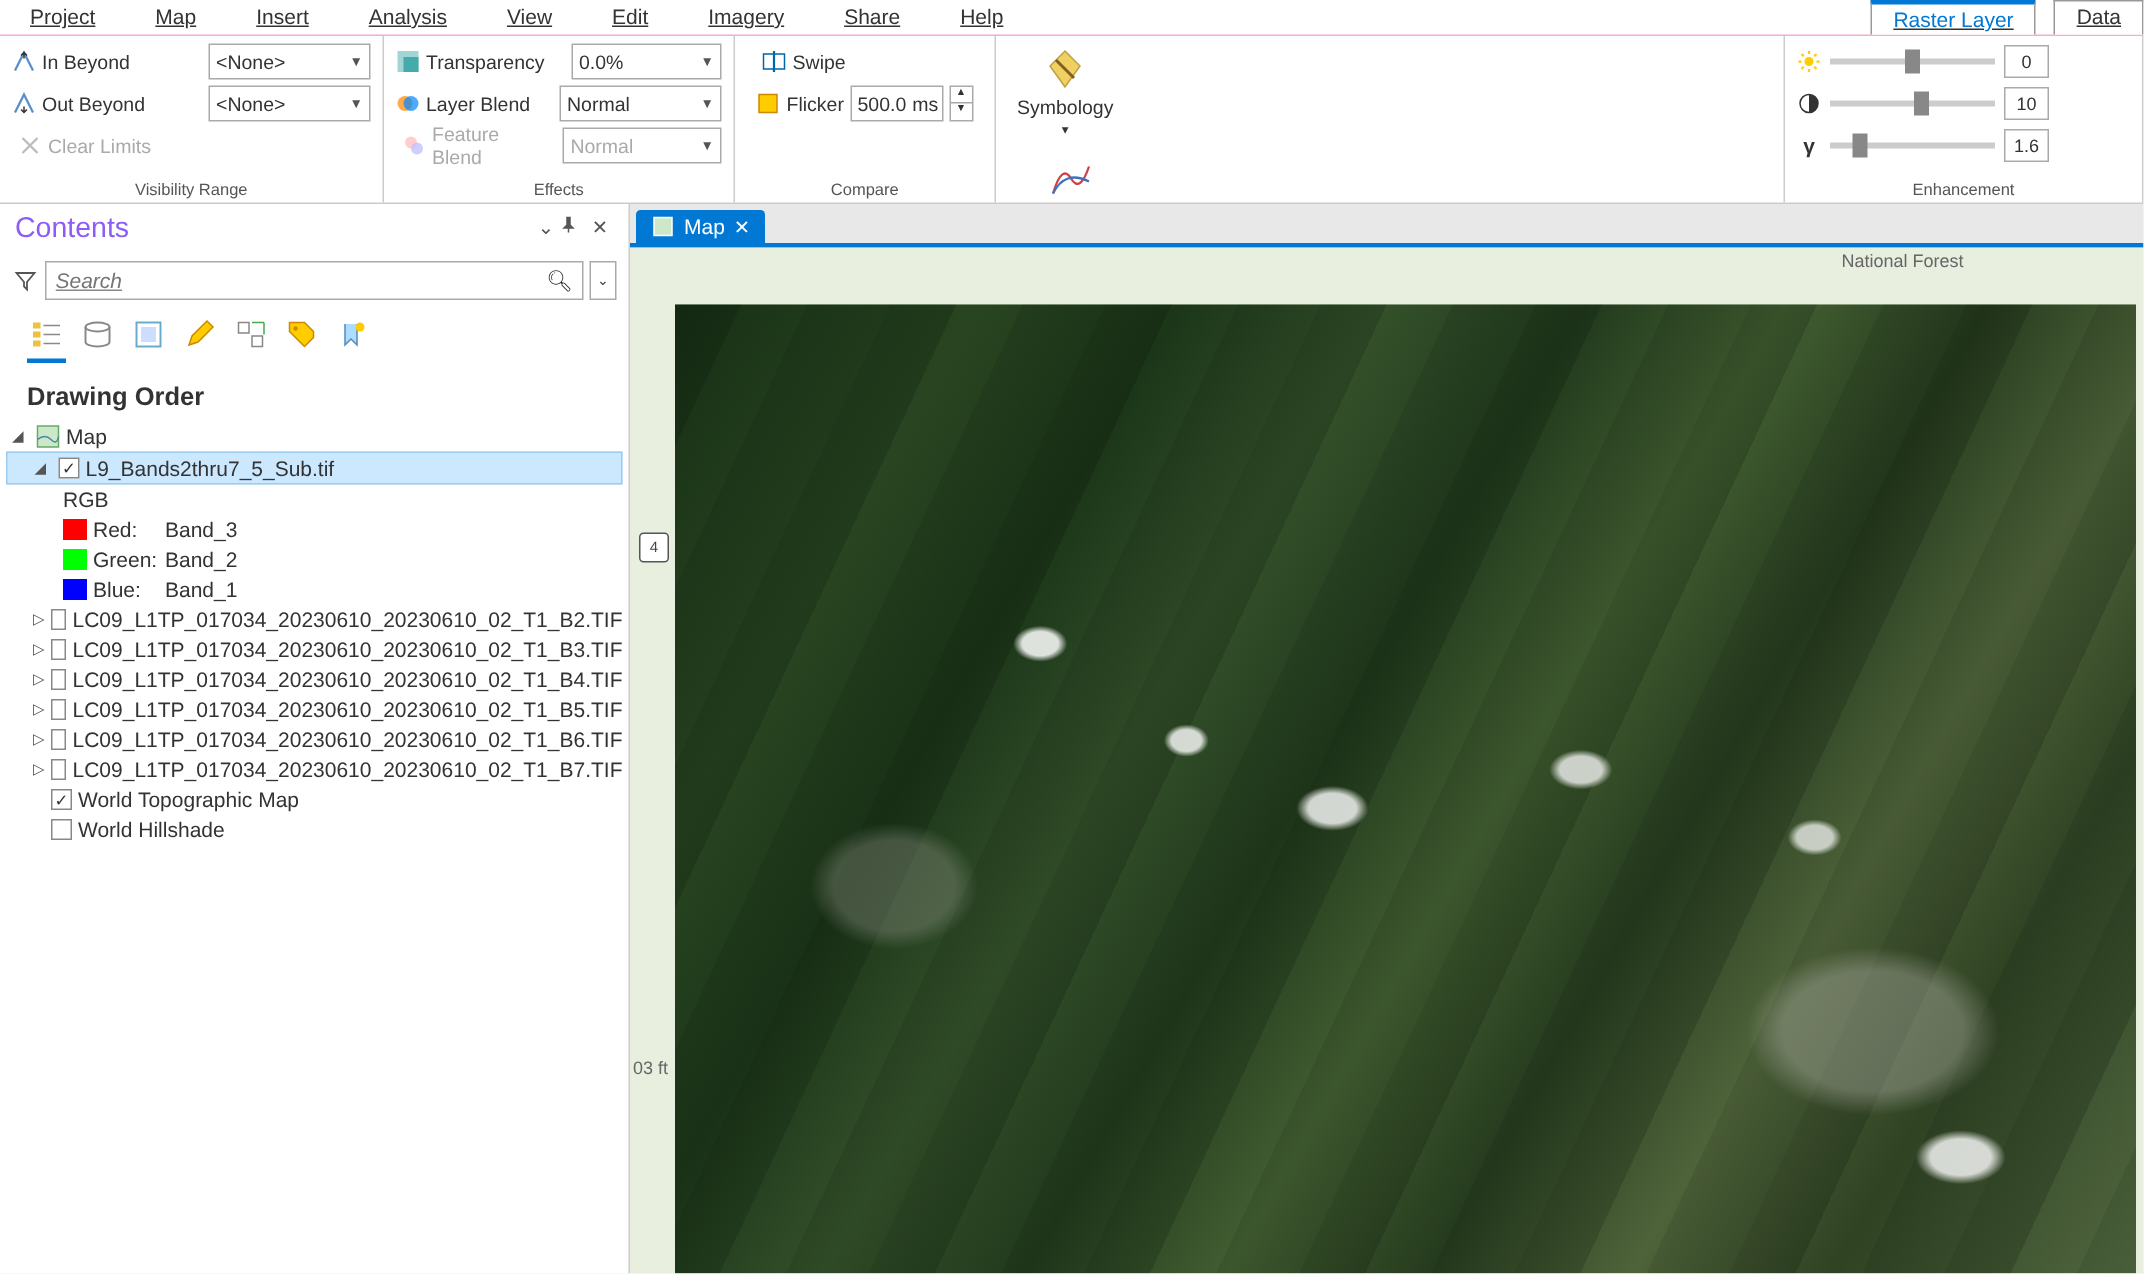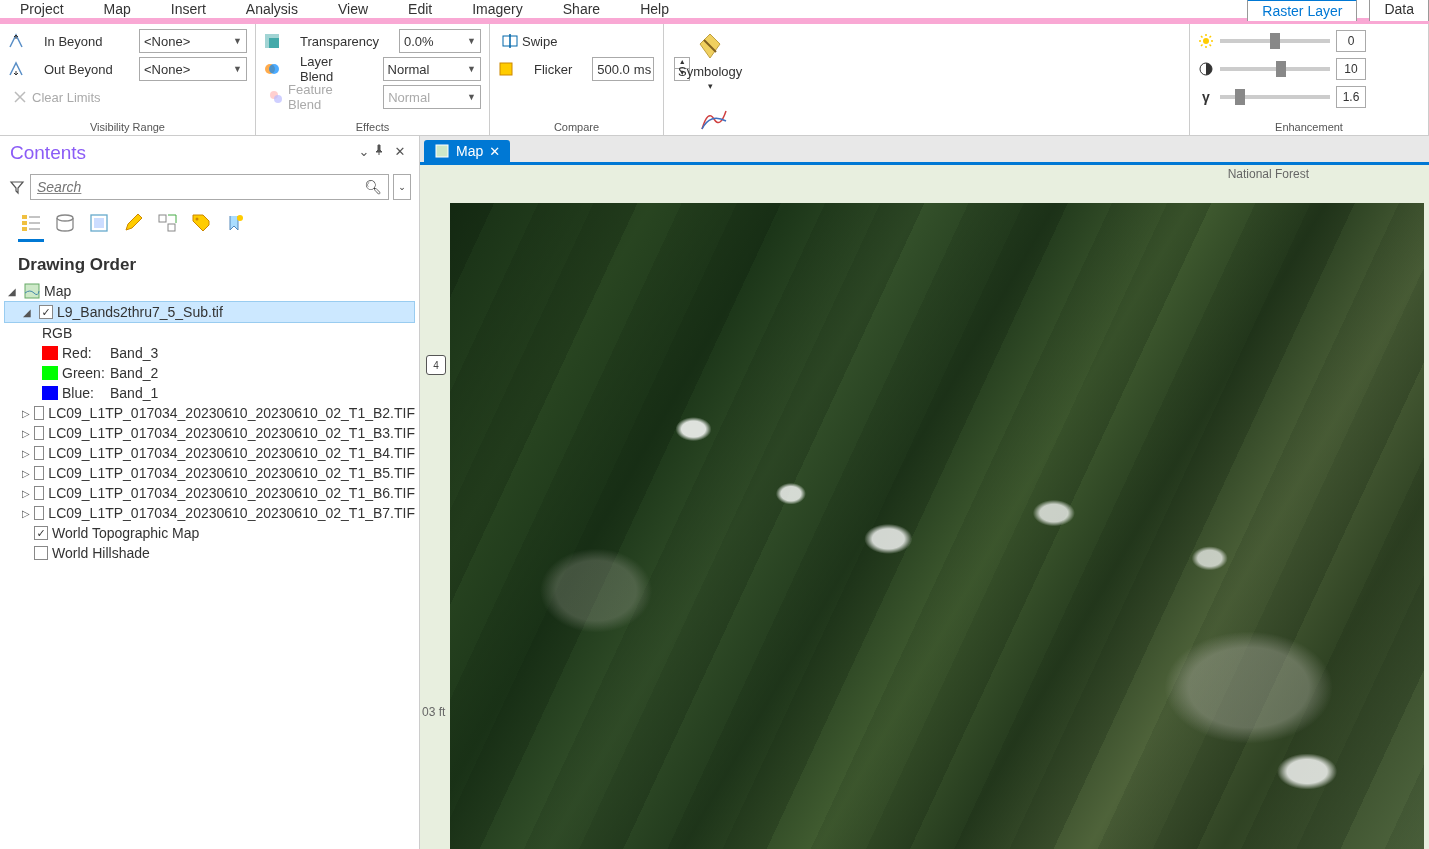--- a/index.html
+++ b/index.html
@@ -1,26 +1,26 @@
 <!DOCTYPE html>
 <html><head>
 <meta charset="utf-8">
 <style>
 * { margin: 0; padding: 0; box-sizing: border-box; font-family: 'Segoe UI', Tahoma, sans-serif; }
 body { width: 1429px; height: 849px; background: #fff; font-size: 13px; color: #333; overflow: hidden; }
-.menubar { display: flex; height: 24px; border-bottom: 6px solid #f9a8d4; align-items: center; }
+.menubar { display: flex; height: 24px; border-bottom: 1px solid #f9a8d4; align-items: flex-start; text-decoration: underline; }
 .menubar .mitem { padding: 3px 20px; cursor: pointer; font-size: 14px; }
 .menubar .context-tabs { margin-left: auto; display: flex; gap: 12px; }
 .context-tab { padding: 2px 14px; border: 1px solid #999; border-bottom: none; background: #fff; font-size: 14px; }
 .context-tab.active { color: #0078d4; border-top: 3px solid #0078d4; font-weight: 500; }
 .ribbon { display: flex; height: 112px; border-bottom: 1px solid #ccc; }
 .rgroup { display: flex; flex-direction: column; border-right: 1px solid #ccc; padding: 4px 8px 0 8px; }
 .rgroup-body { flex: 1; display: flex; flex-direction: column; gap: 2px; }
 .rgroup-label { text-align: center; font-size: 11px; color: #555; padding: 3px 0 2px; }
-.rb-row { display: flex; align-items: center; gap: 20px; height: 26px; }
+.rb-row { display: flex; align-items: center; gap: 4px; height: 26px; }
 .rb-icon { width: 16px; height: 16px; display: inline-flex; align-items: center; justify-content: center; }
 .rb-btn { display: flex; align-items: center; gap: 4px; padding: 2px 4px; cursor: pointer; }
 .rb-btn.disabled { color: #aaa; }
 .rb-combo { border: 1px solid #aaa; background: #fff; height: 24px; display: flex; align-items: center; padding: 0 4px; font-size: 13px; }
 .rb-combo .caret { margin-left: auto; font-size: 9px; color: #555; }
 .rb-large { display: flex; flex-direction: column; align-items: center; gap: 2px; padding: 2px 6px; cursor: pointer; font-size: 13px; }
 .rb-large .big-icon { width: 32px; height: 32px; }
 .rb-inner-row { display: flex; gap: 8px; }
 .slider-row { display: flex; align-items: center; gap: 6px; height: 26px; }
 .slider { width: 110px; height: 4px; background: #ccc; position: relative; }
@@ -179,21 +179,21 @@
         </span>
         <div class="rb-combo" style="width:108px; margin-left:auto; color:#aaa;">
             <span>Normal</span>
             <span class="caret">▼</span>
           </div>
       </div>
     </div>
     <div class="rgroup-label">Effects</div>
   </div>
 
-  <div class="rgroup" style="width:174px;">
+  <div class="rgroup" style="width:174px;align-items:center;">
     <div class="rgroup-body">
       <div class="rb-row">
         <span class="rb-btn">
           <span class="rb-icon">
               <svg width="16" height="16">
                 <rect x="1" y="3" width="14" height="10" fill="none" stroke="#06a" stroke-width="1"></rect>
                 <line x1="8" y1="1" x2="8" y2="15" stroke="#06a" stroke-width="1.5"></line>
               </svg>
             </span>
           <span>Swipe</span>

